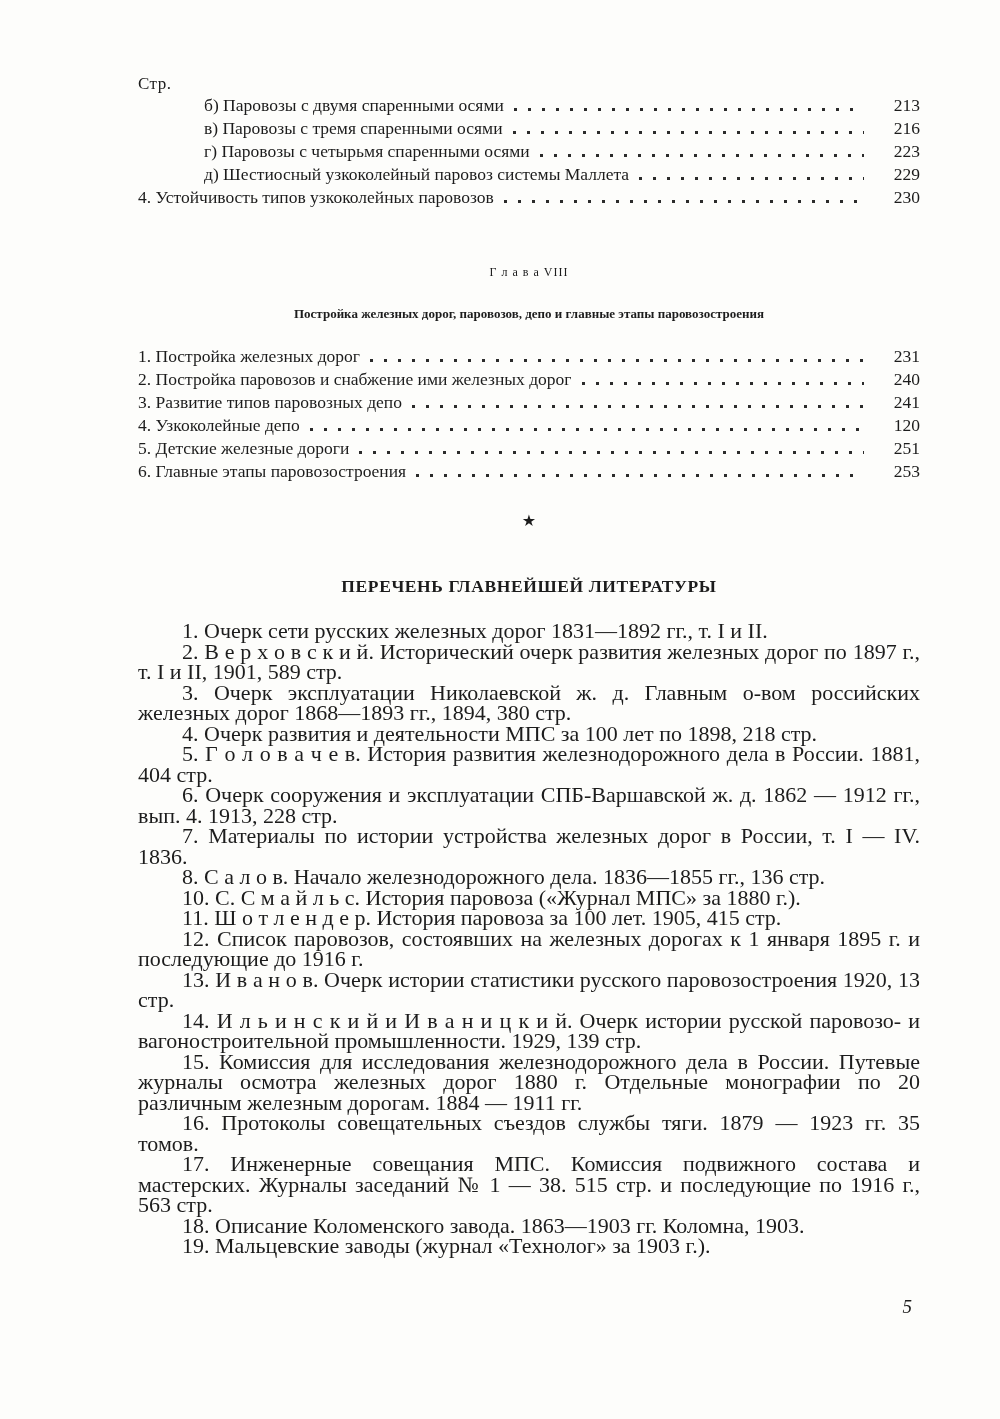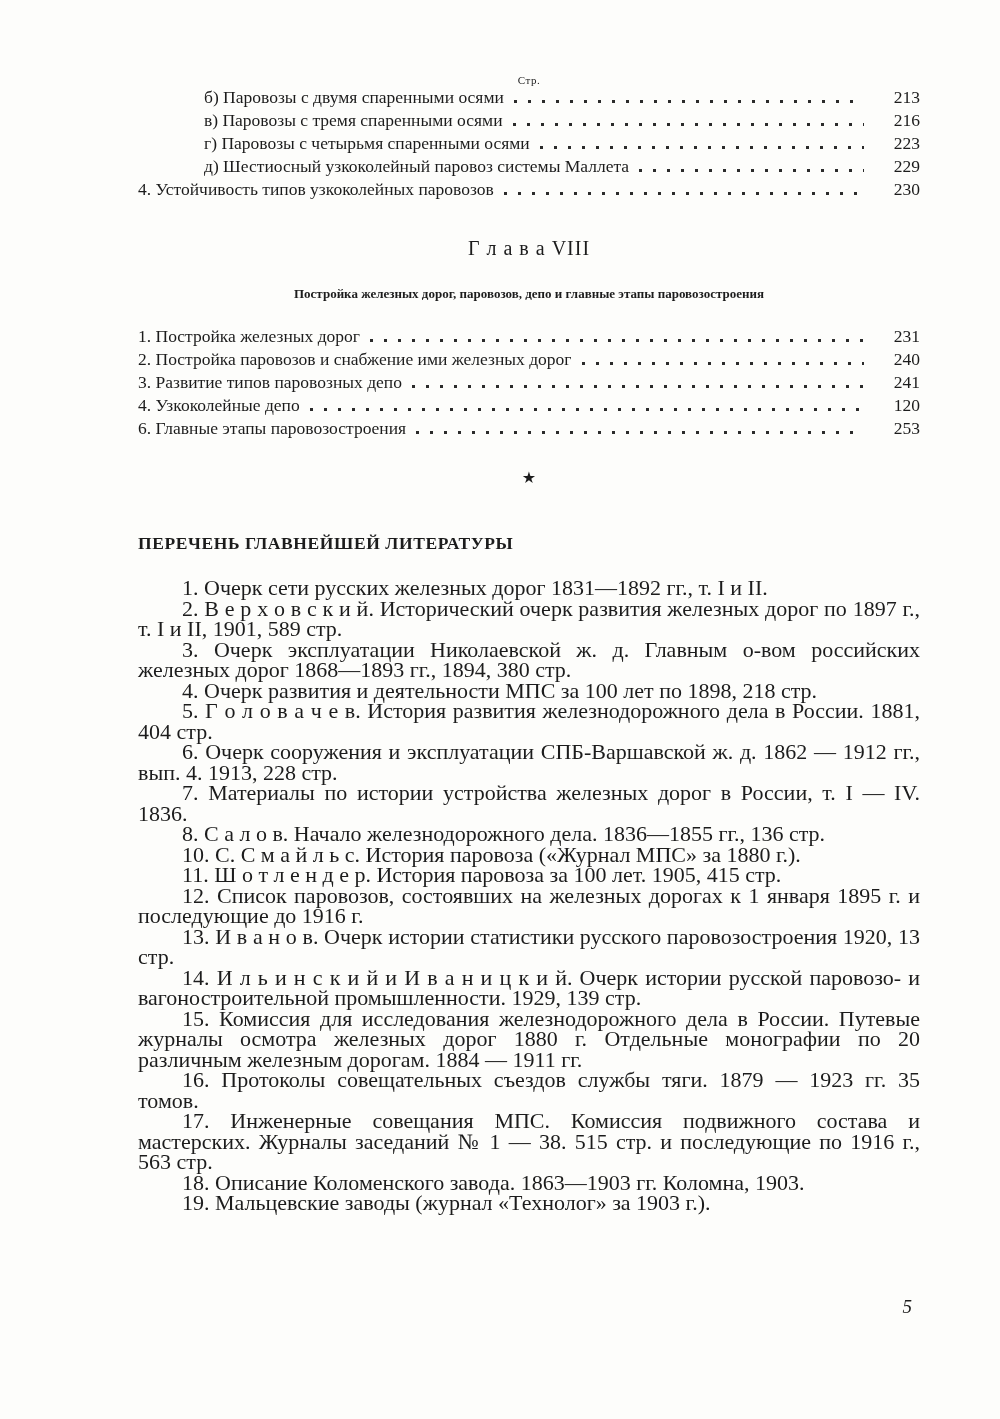--- a/index.html
+++ b/index.html
@@ -15,22 +15,22 @@
     overflow: hidden;
   }
   .content {
     position: absolute;
     left: 138px;
     right: 80px;
     top: 0;
   }
   .str-header {
     margin-top: 74px;
-    text-align: center;
-    font-size: 11px;
+    text-align: left;
+    font-size: 17px;
     letter-spacing: 0.5px;
   }
   .toc { font-size: 17.5px; }
   .toc-row {
     display: flex;
     align-items: baseline;
     line-height: 23px;
   }
   .toc.sub .toc-row { padding-left: 66px; }
   .toc-row .label { white-space: normal; }
@@ -38,43 +38,44 @@
     flex: 1 1 auto;
     height: 3px;
     margin: 0 10px;
     background-image: repeating-linear-gradient(to right, #2b2b2b 0 3px, transparent 3px 14px);
   }
   .pageno {
     flex: 0 0 46px;
     text-align: right;
   }
   .chapter-title {
-    margin-top: 36px;
-    text-align: center;
-    font-size: 20px;
+    margin-top: 56px;
+    text-align: center;
+    font-size: 12px;
     font-weight: normal;
     letter-spacing: 1px;
   }
   .chapter-heading {
     margin: 22px auto 0;
     max-width: 660px;
     text-align: center;
     font-size: 13px;
     font-weight: bold;
     line-height: 23px;
   }
   .chapter-toc { margin-top: 20px; }
   .star {
     margin-top: 28px;
     text-align: center;
     font-size: 16px;
     color: #1c1c1c;
   }
   .bib-title {
     margin-top: 46px;
+    text-align: center;
     font-size: 17.5px;
     font-weight: bold;
     letter-spacing: 0.6px;
   }
   .bib { margin-top: 24px; }
   .bib-entry {
     font-size: 22px;
     line-height: 20.5px;
     text-align: justify;
     text-indent: 44px;
@@ -154,20 +155,25 @@
           <span class="leader"></span>
           <span class="pageno">241</span>
         </div>
 
         <div class="toc-row">
           <span class="label">4. Узкоколейные депо</span>
           <span class="leader"></span>
           <span class="pageno">120</span>
         </div>
 
+        <div class="toc-row">
+          <span class="label">5. Детские железные дороги</span>
+          <span class="leader"></span>
+          <span class="pageno">251</span>
+        </div>
 
         <div class="toc-row">
           <span class="label">6. Главные этапы паровозостроения</span>
           <span class="leader"></span>
           <span class="pageno">253</span>
         </div>
       </div>
 
     <div class="star">★</div>
 

